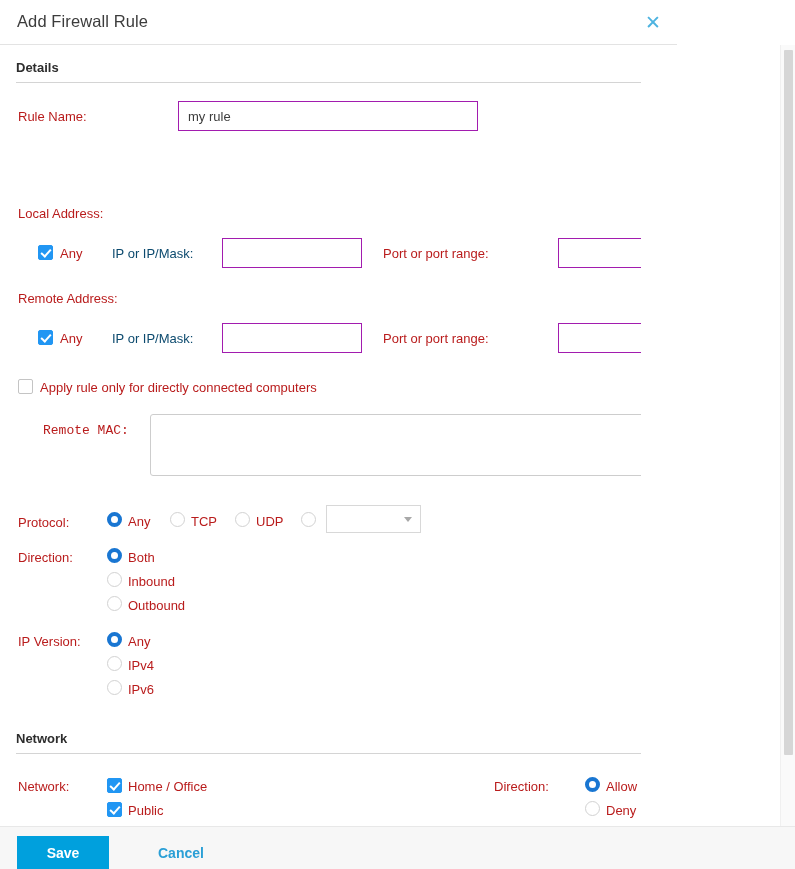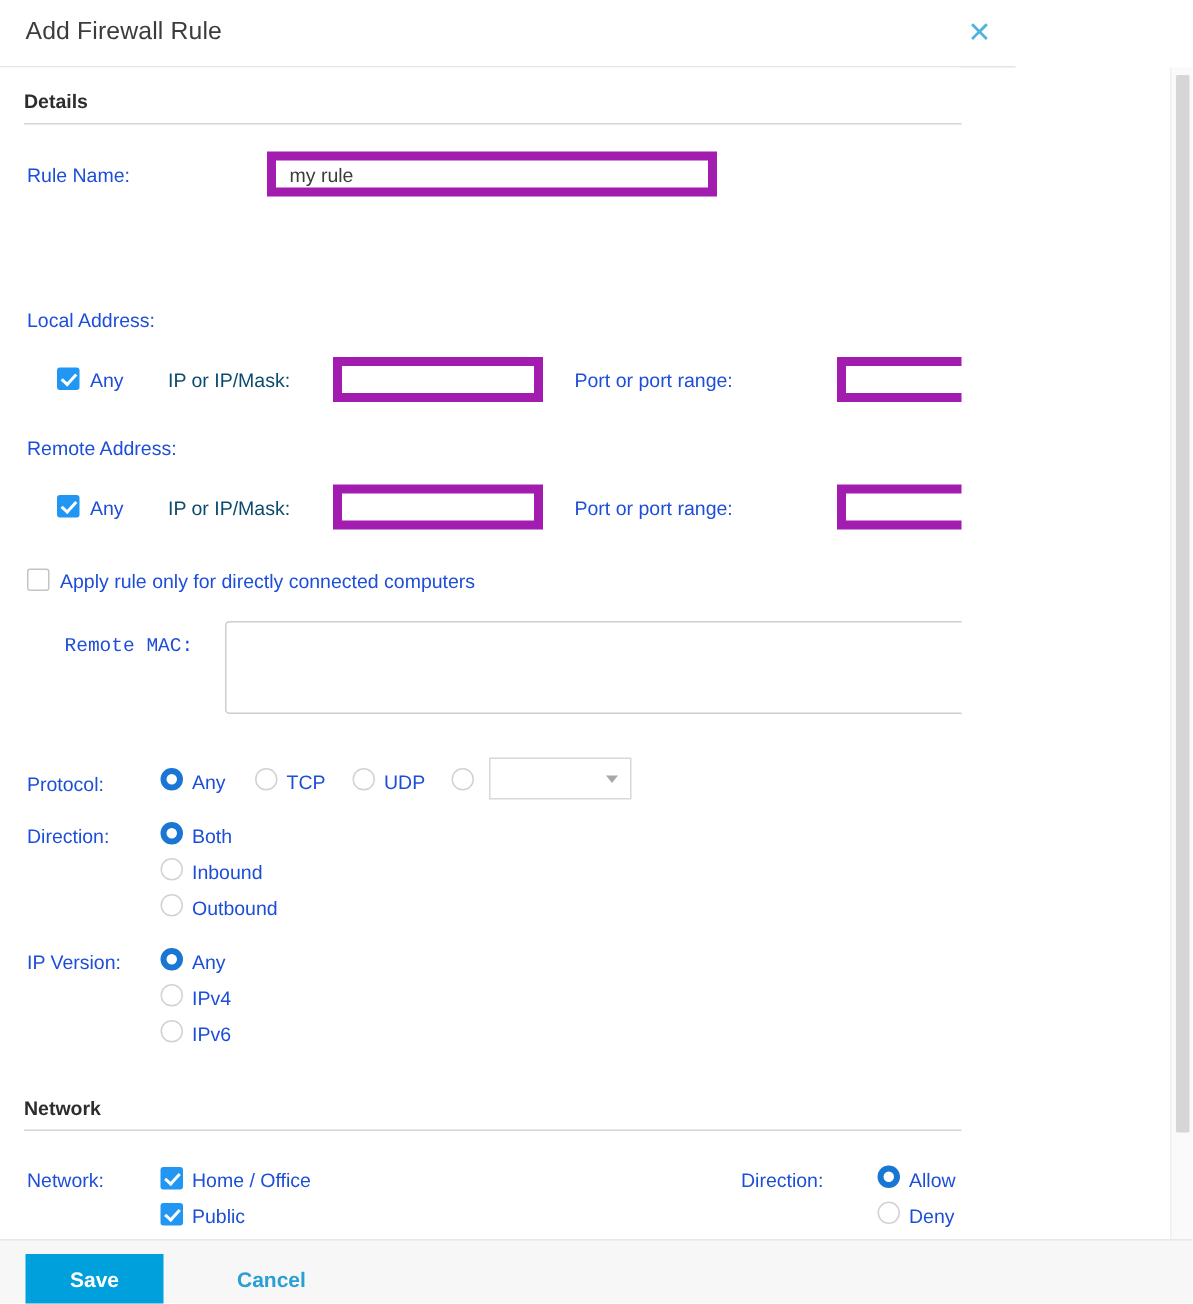--- a/index.html
+++ b/index.html
@@ -96,30 +96,30 @@
   }
   .section-rule {
     border-bottom: 1px solid #d4d4d4;
     height: 0;
     width: 752px;
   }
 
   
   .fld-label {
     position: absolute;
-    color: #1d4ed8;
+    color: #b91c1c;
     font-size: 13px;
     white-space: nowrap;
   }
   .fld-label.muted { color: #0c4a6e; }
 
   .text-input {
     position: absolute;
     box-sizing: border-box;
-    border: 6px solid #a21caf;
+    border: 1px solid #a21caf;
     background: #ffffff;
     font-family: "Liberation Sans", sans-serif;
     font-size: 13px;
     color: #3c3c3c;
     padding: 0 9px;
     outline: none;
   }
   .text-area {
     position: absolute;
     box-sizing: border-box;

